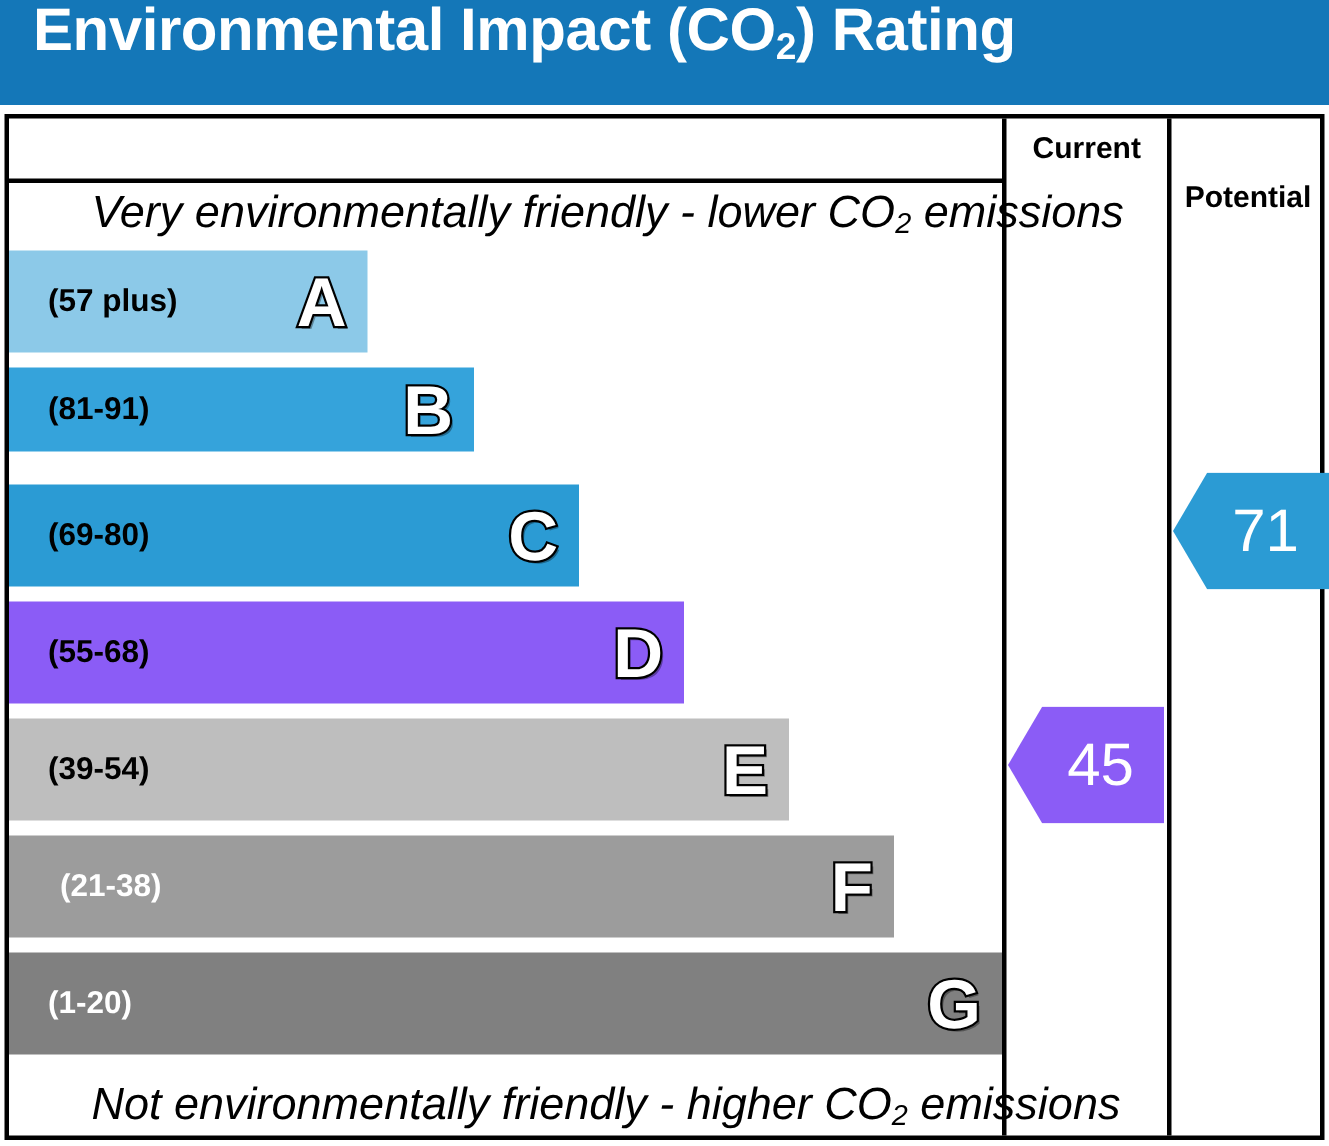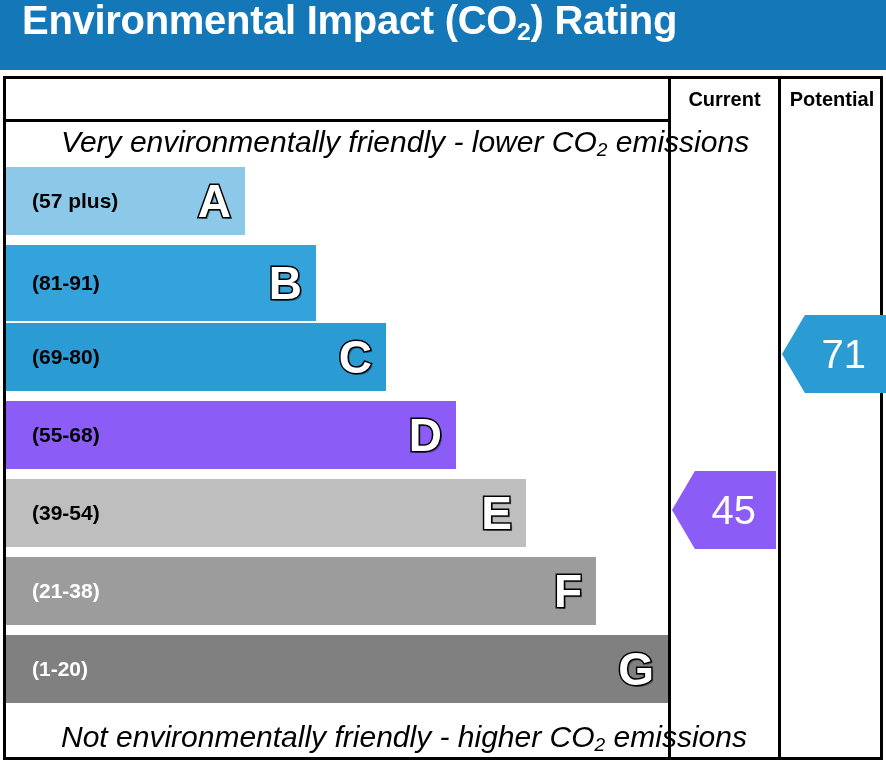--- a/index.html
+++ b/index.html
@@ -34,21 +34,21 @@
   .col-div.c2{left:772px;}
 
   .head-rule{position:absolute;left:0;top:40px;width:662px;height:3px;background:#000;}
 
   .colhead{
     position:absolute;top:0;height:40px;
     display:flex;align-items:center;justify-content:center;
     font-size:20px;font-weight:bold;color:#000;
   }
   .colhead.current{left:665px;width:107px;}
-  .colhead.potential{left:775px;width:102px;}
+  .colhead.potential{left:775px;width:102px;margin-top:33px;}
 
   
   .caption{
     position:absolute;left:0;width:662px;height:40px;
     display:flex;align-items:center;
     font-size:30px;font-style:italic;color:#000;padding-left:37px;
   }
   .caption .txt{margin-left:18px;white-space:nowrap;}
   .caption sub{font-size:0.64em;vertical-align:baseline;position:relative;top:4px;}
   .caption.top{top:43px;}
@@ -107,37 +107,37 @@
 
     <div class="caption top">
       <div class="txt"><span>Very environmentally friendly - lower CO</span><sub>2</sub><span> emissions</span></div>
     </div>
 
     <div class="bands">
         <div class="band" style="top: 0px; width: 239px; height: 68px; background: rgb(140, 201, 232);">
           <span class="range" style="color: rgb(0, 0, 0);">(57 plus)</span>
           <span class="letter">A</span>
         </div>
-        <div class="band" style="top: 78px; width: 310px; height: 76px; background: rgb(53, 163, 219);">
+        <div class="band" style="top: 78px; width: 310px; height: 56px; background: rgb(53, 163, 219);">
           <span class="range" style="color: rgb(0, 0, 0);">(81-91)</span>
           <span class="letter">B</span>
         </div>
         <div class="band" style="top: 156px; width: 380px; height: 68px; background: rgb(43, 155, 212);">
           <span class="range" style="color: rgb(0, 0, 0);">(69-80)</span>
           <span class="letter">C</span>
         </div>
         <div class="band" style="top: 234px; width: 450px; height: 68px; background: #8b5cf6;">
           <span class="range" style="color: rgb(0, 0, 0);">(55-68)</span>
           <span class="letter">D</span>
         </div>
         <div class="band" style="top: 312px; width: 520px; height: 68px; background: rgb(190, 190, 190);">
           <span class="range" style="color: rgb(0, 0, 0);">(39-54)</span>
           <span class="letter">E</span>
         </div>
-        <div class="band" style="top: 390px; width: 590px; height: 68px; background: rgb(156, 156, 156);">
+        <div class="band" style="top: 390px; width: 590px; height: 68px; background: rgb(156, 156, 156); padding-left: 8px;">
           <span class="range" style="color: rgb(255, 255, 255);">(21-38)</span>
           <span class="letter">F</span>
         </div>
         <div class="band" style="top: 468px; width: 662px; height: 68px; background: rgb(128, 128, 128);">
           <span class="range" style="color: rgb(255, 255, 255);">(1-20)</span>
           <span class="letter">G</span>
         </div>
       </div>
 
     <div class="caption bottom">

